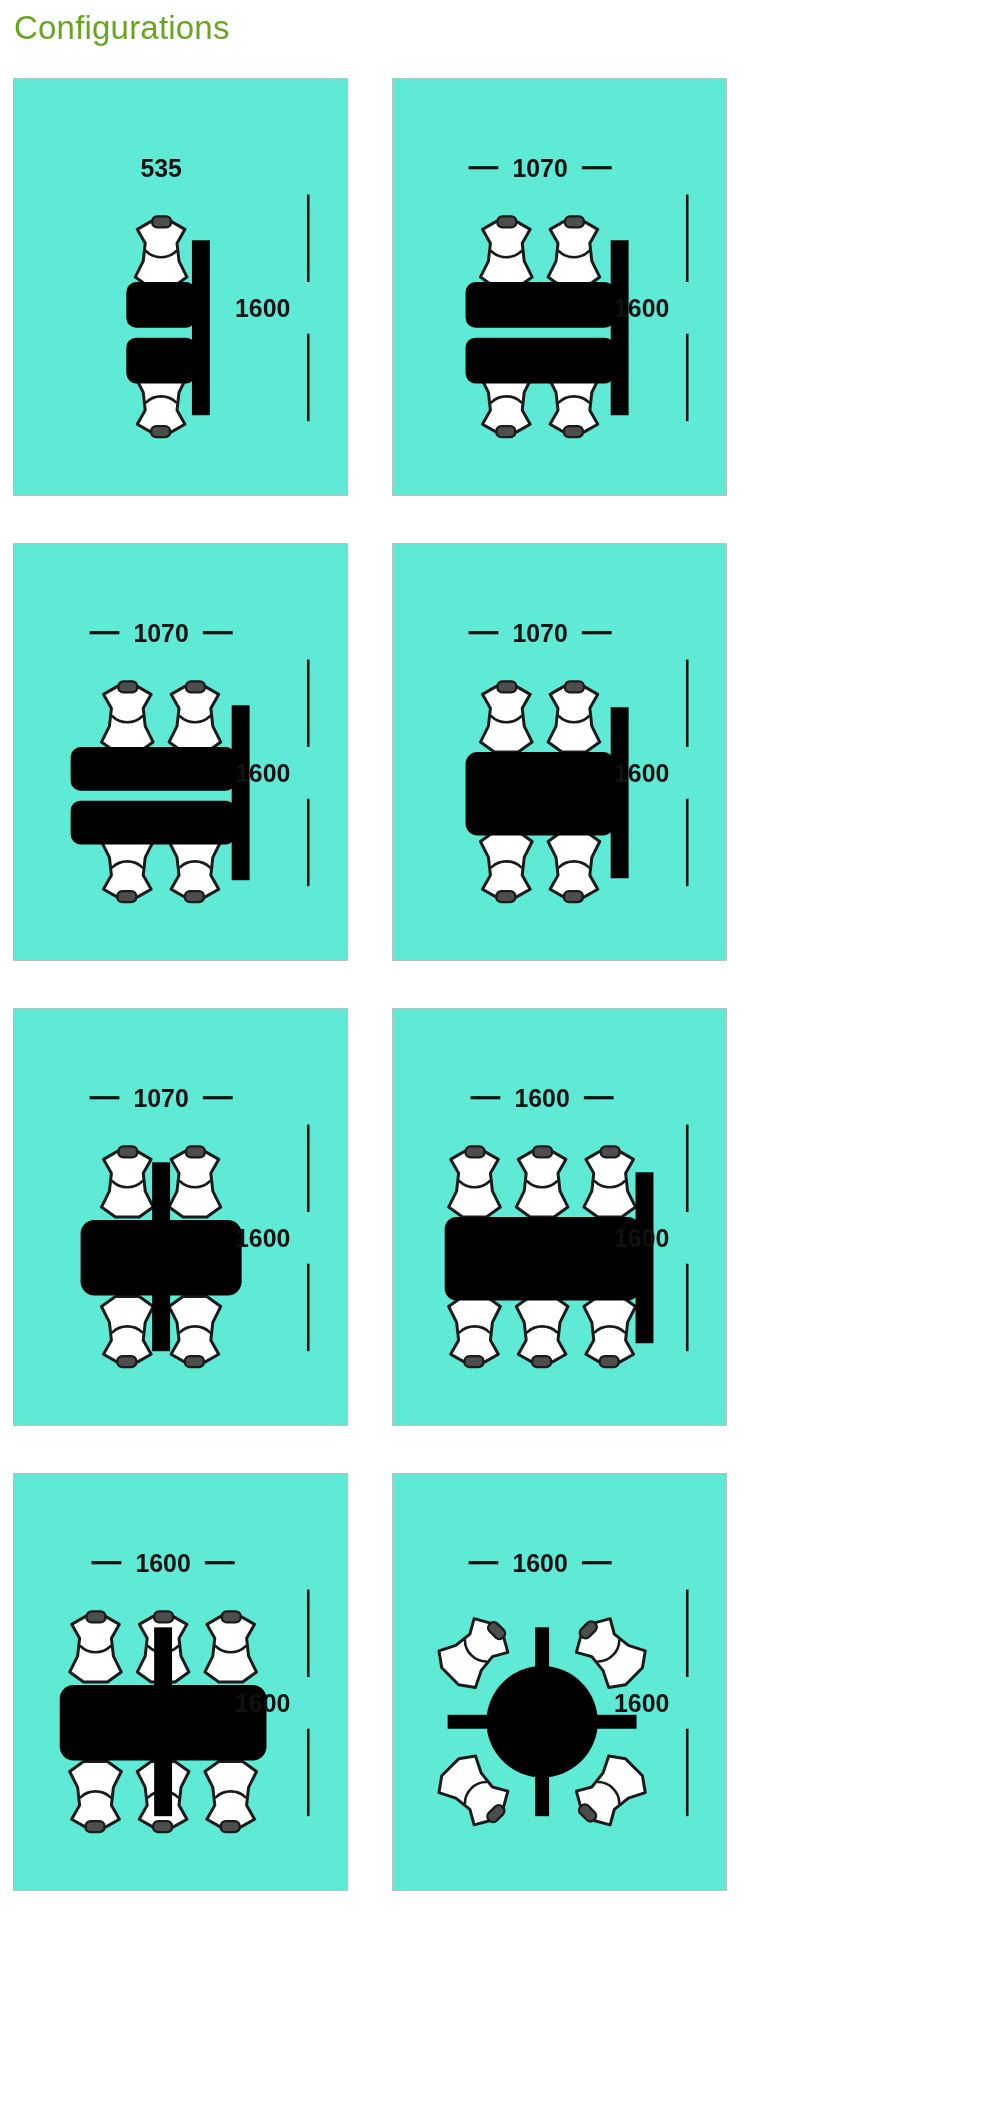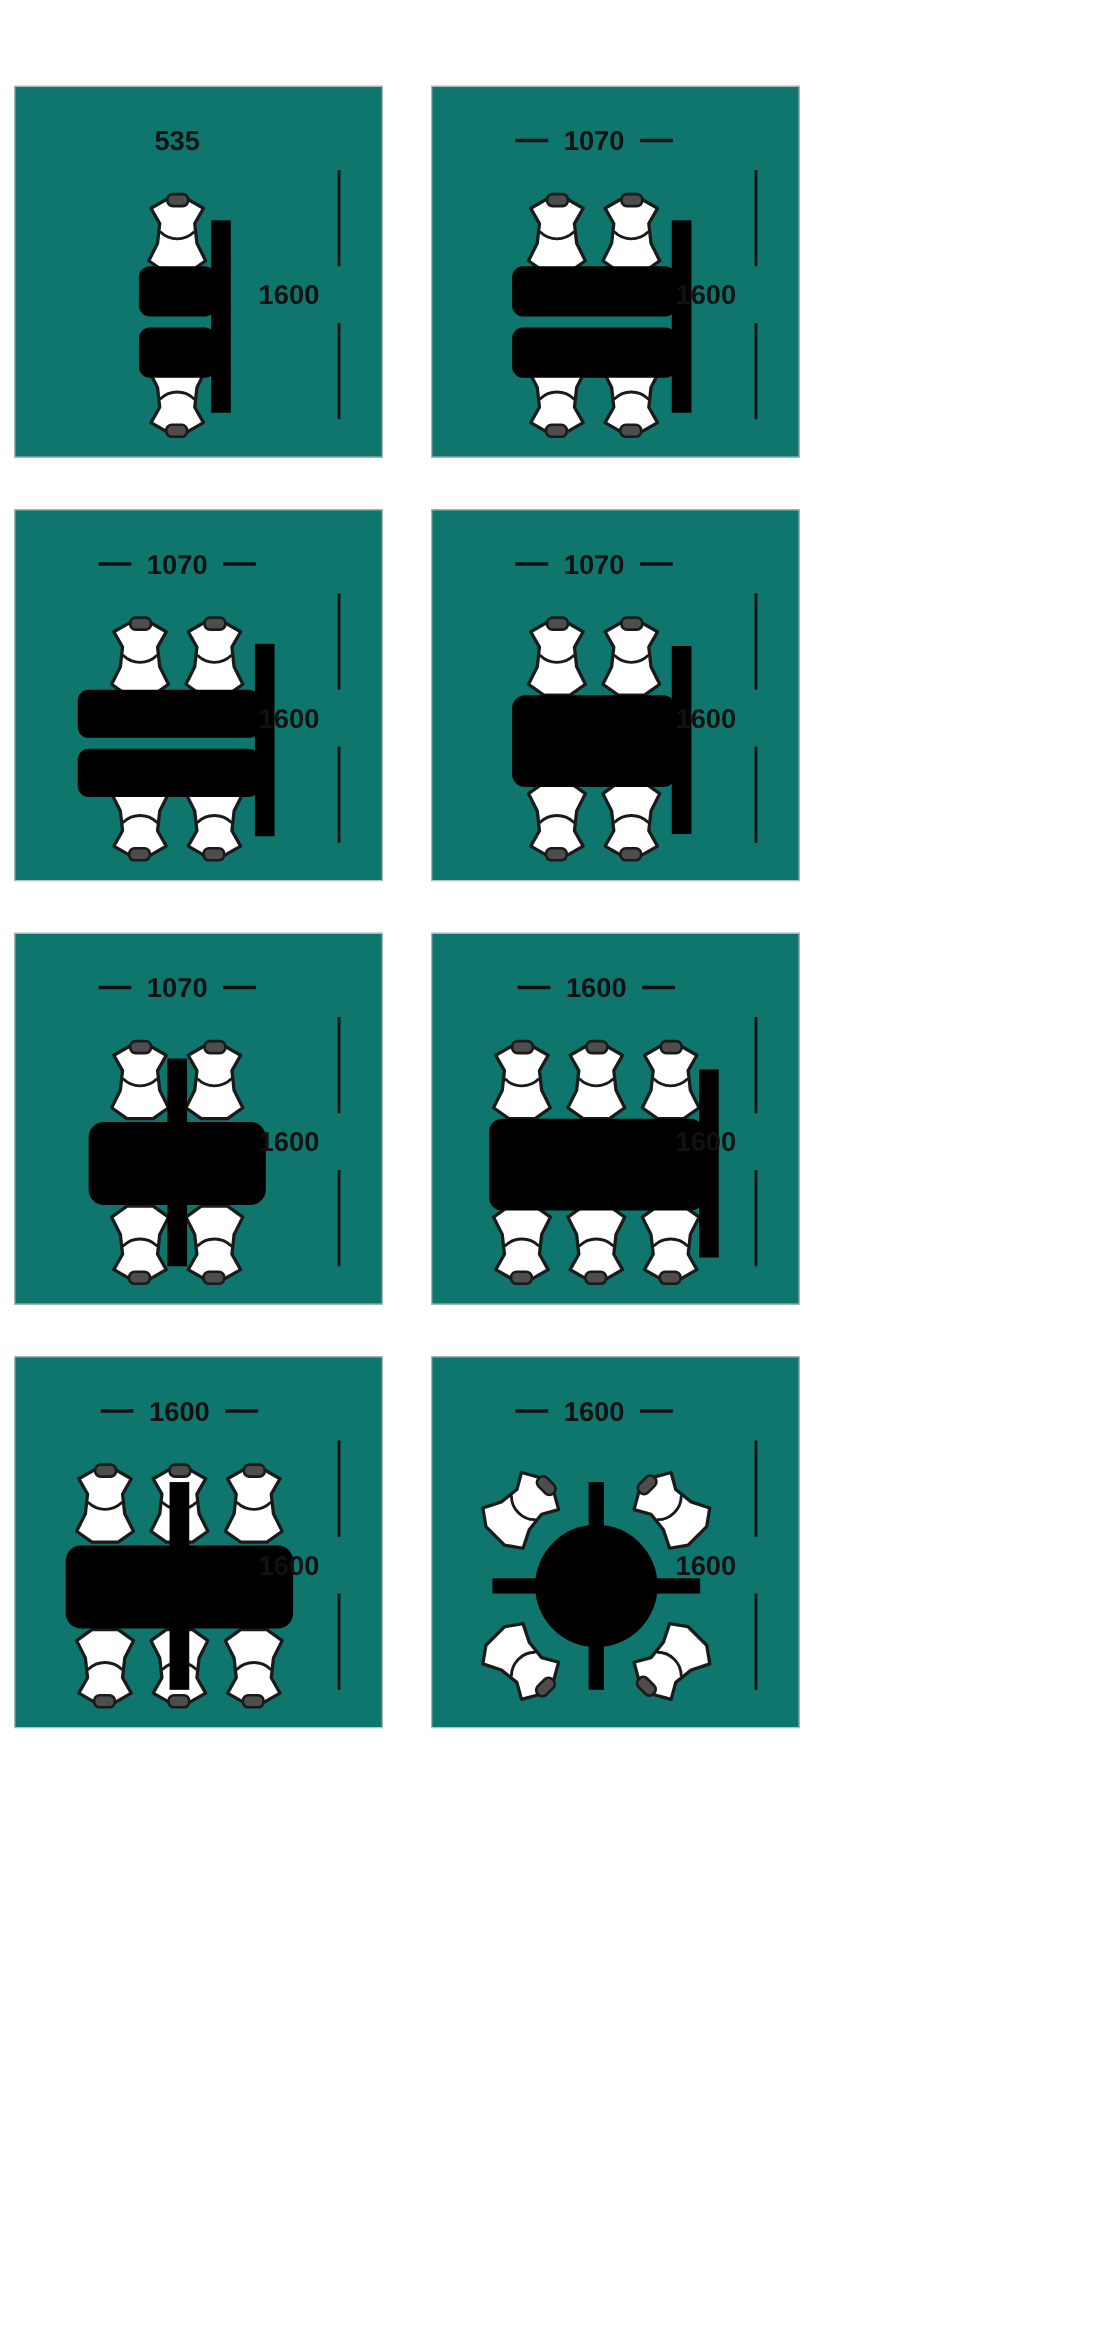--- a/index.html
+++ b/index.html
@@ -31,38 +31,39 @@
   }
   .row {
     display: flex;
     justify-content: flex-start;
     gap: 44px;
     margin-left: 13px;
     margin-bottom: 47px;
   }
   .panel {
     width: 335px;
-    height: 338px;
+    height: 418px;
     border: 1px solid #bfbfbf;
-    background: #0f766e;
+    background: #5eead4;
     position: relative;
     flex: 0 0 auto;
   }
   .panel svg { display: block; width: 100%; height: 100%; }
   .dimtext {
     font-family: "Liberation Sans", sans-serif;
     font-weight: 700;
     fill: #111111;
   }
 </style>
 </head>
 <body>
 
 <div id="page">
 
+  <div id="title">Configurations</div>
 
   <div id="grid">
 
     <div class="row">
       <div class="panel">
           <svg viewBox="0 0 335 330">
             <g>
               <text x="148" y="54" text-anchor="middle" font-size="25" class="dimtext">535</text>
               <g transform="translate(116,95)">
                 <path d="M 8,12 L 22,4 L 42,4 L 56,12 L 48,26 L 50,44 L 58,60 L 44,70 L 20,70 L 6,60 L 14,44 L 16,26 Z" fill="#ffffff" stroke="#1a1a1a" stroke-width="3" stroke-linejoin="round"></path>

